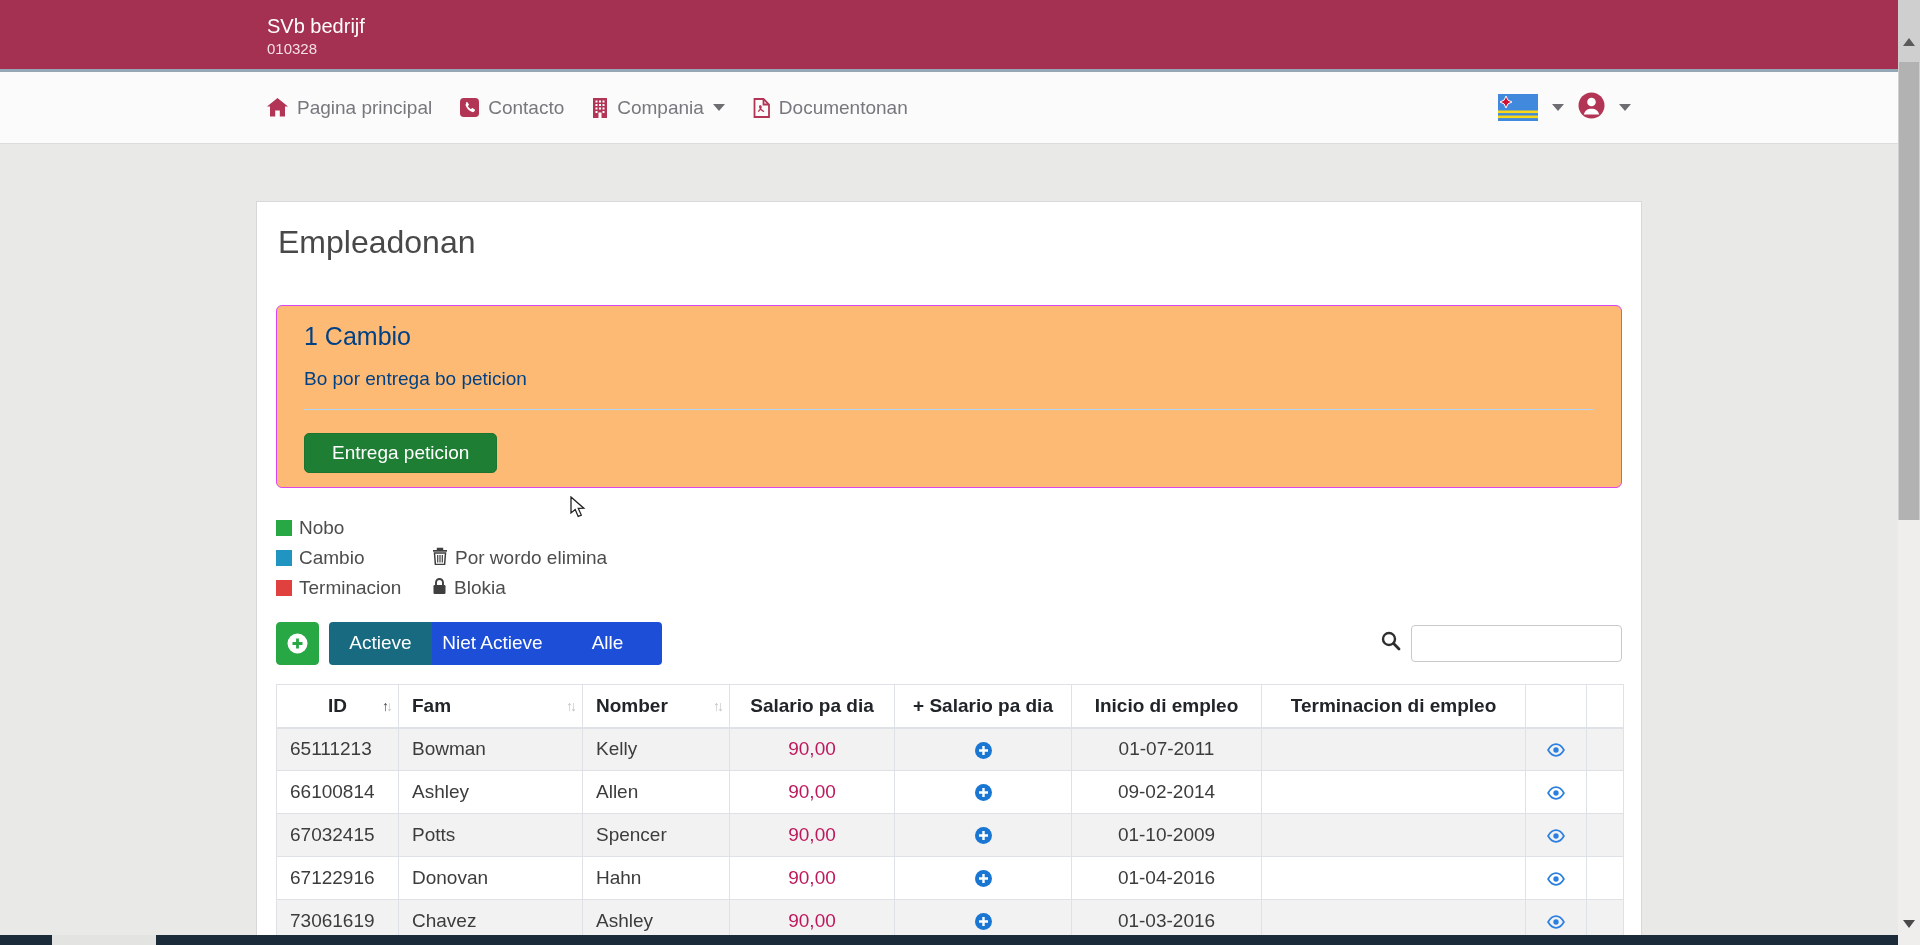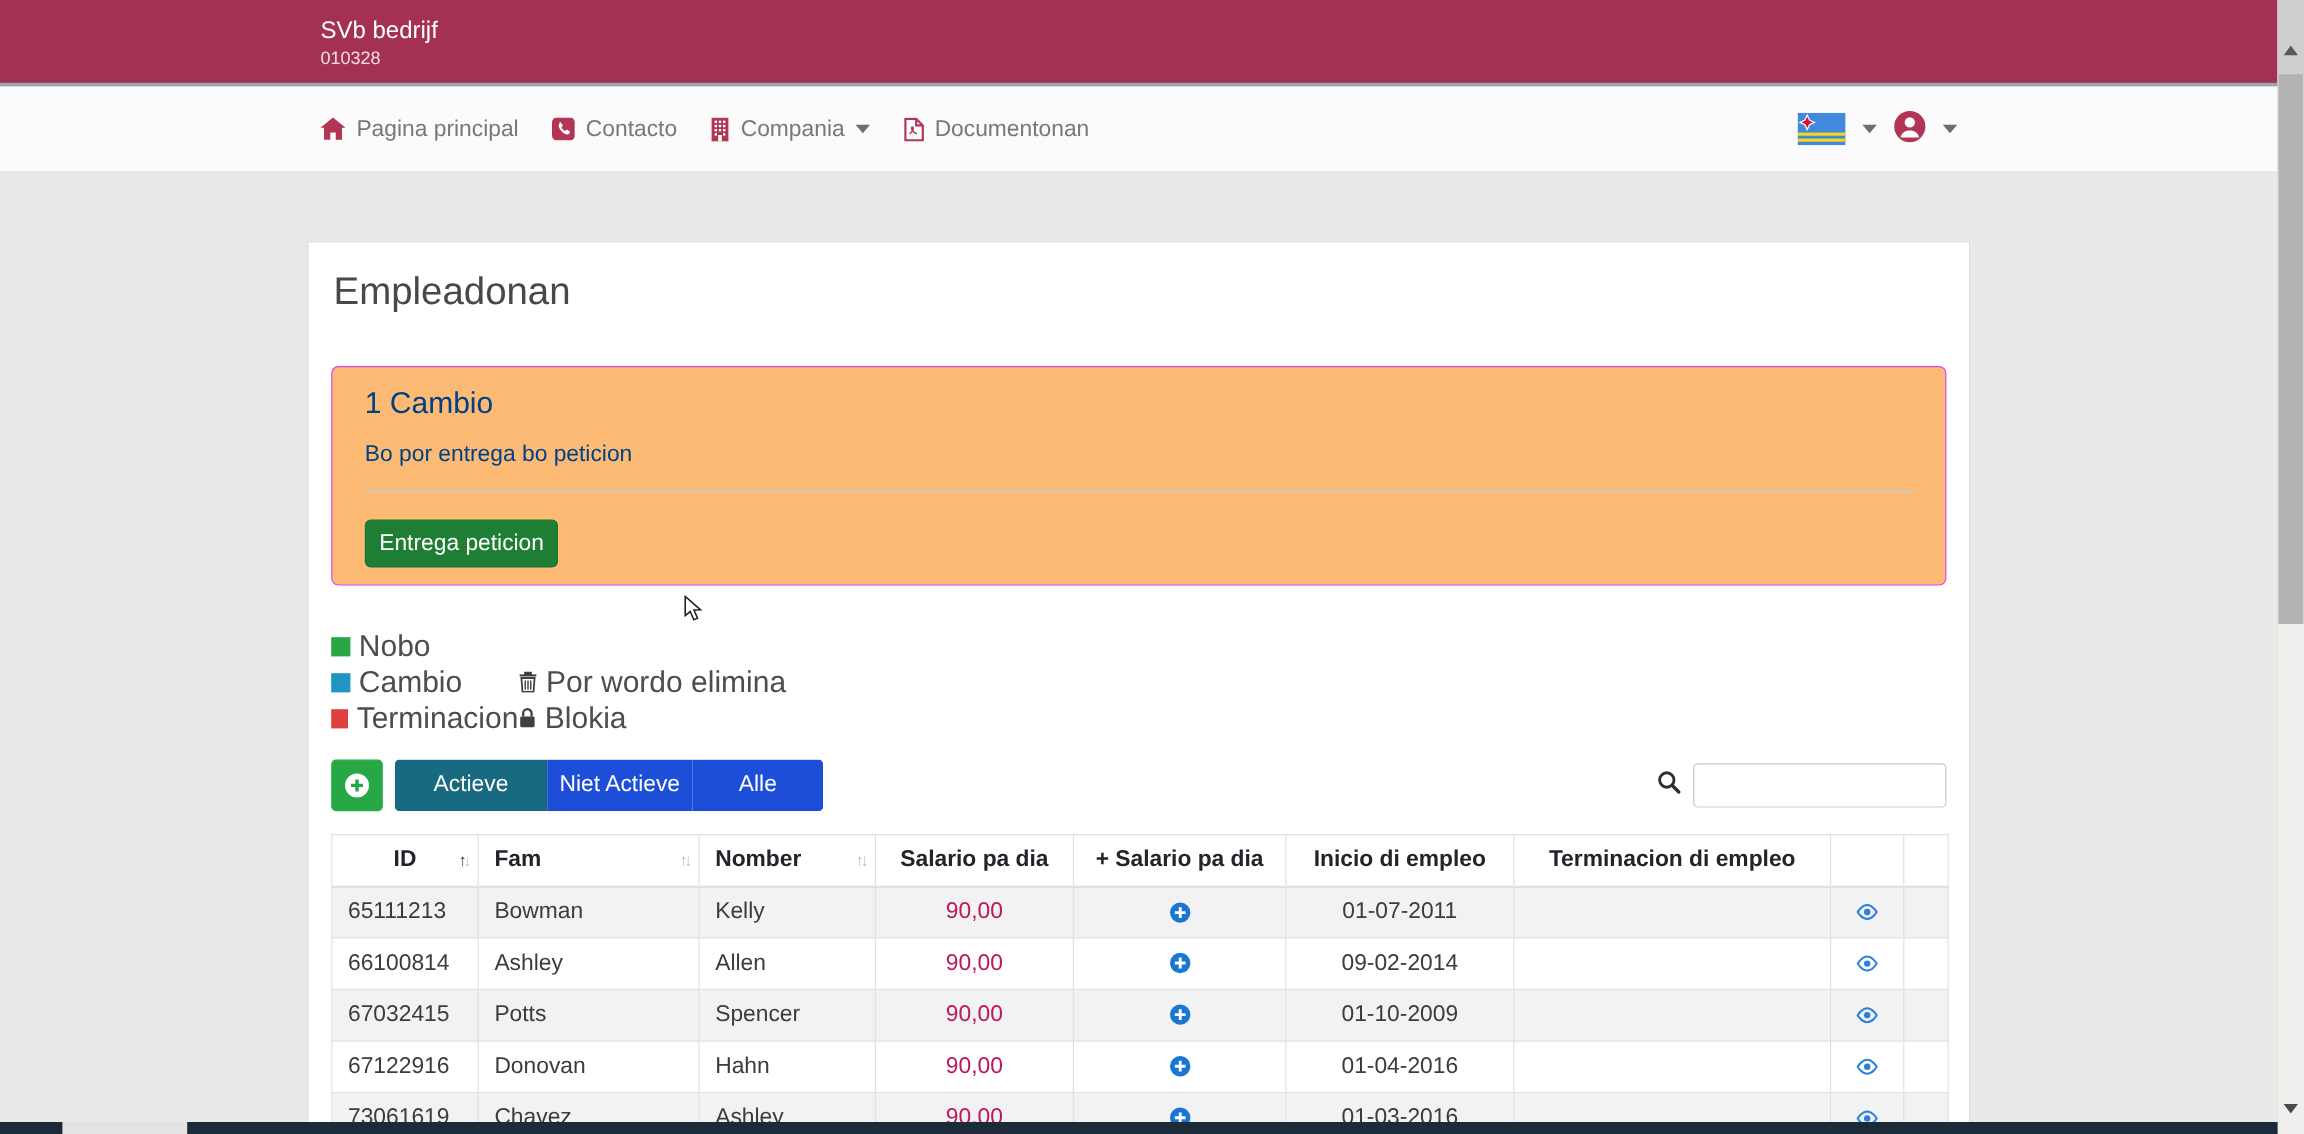--- a/index.html
+++ b/index.html
@@ -33,37 +33,37 @@
   .card { width:1386px; margin:57px auto 0; background:#fff; border:1px solid #d8d8d8;
     padding:20px 19px; height:830px; }
   .page-title { font-size:32px; font-weight:400; color:#484848; margin:2px 0 44px 2px; }
 
   .alert { background:#fdba74; border:1px solid #d946ef; border-radius:6px;
     padding:16px 27px 14px; color:#004085; }
   .alert h4 { font-size:25px; font-weight:500; margin:0 0 17px; }
   .alert p  { font-size:19px; margin:0 0 19px; }
   .alert hr { border:none; border-top:1px solid #b0d4f5; margin:0 0 23px; }
   .btn-success { background:#1e7e34; color:#fff; border:1px solid #1c7430; border-radius:5px;
-    font-size:19px; padding:8px 11px; cursor:pointer; font-family:inherit; }
-
-  
-  .legend { margin-top:36px; display:grid; grid-template-columns:156px auto; grid-auto-rows:30px;
-    color:#4d4d4d; font-size:25px; width:500px; }
+    font-size:19px; padding:8px 27px; cursor:pointer; font-family:inherit; }
+
+  
+  .legend { margin-top:25px; display:grid; grid-template-columns:156px auto; grid-auto-rows:30px;
+    color:#4d4d4d; font-size:19px; width:500px; }
   .legend-cell { display:flex; align-items:center; gap:7px; }
   .sq { width:16px; height:16px; display:inline-block; }
 
   
   .toolbar { margin-top:18px; display:flex; align-items:center; height:44px; }
   .btn-add { width:43px; height:43px; background:#28a745; border:1px solid #28a745; border-radius:4px;
     display:flex; align-items:center; justify-content:center; cursor:pointer; margin-right:10px; }
   .btn-group { display:flex; height:43px; border-radius:4px; overflow:hidden; }
   .btn-tab { border:none; color:#fff; font-size:19px; font-family:inherit; cursor:pointer;
     background:#1d4ed8; padding:0; }
   .btn-tab.active { background:#186a80; }
-  .t1{width:127px}.t2{width:121px}.t3{width:109px}
+  .t1{width:103px}.t2{width:121px}.t3{width:109px}
   .search-wrap { margin-left:auto; display:flex; align-items:center; gap:9px; }
   .search-input { width:211px; height:37px; border:1px solid #c9c9c9; border-radius:4px;
     font-size:18px; padding:0 10px; background:#fff; }
 
   
   table { border-collapse:collapse; width:1347px; margin-top:19px; table-layout:fixed;
     font-size:19px; color:#3c3c3c; background:#fff; }
   th, td { border:1px solid #dee2e6; padding:9px 13px; height:43px; }
   thead th { font-weight:700; color:#212529; border-bottom:2px solid #dee2e6; position:relative; }
   tbody tr:nth-child(odd) { background:#f2f2f2; }

